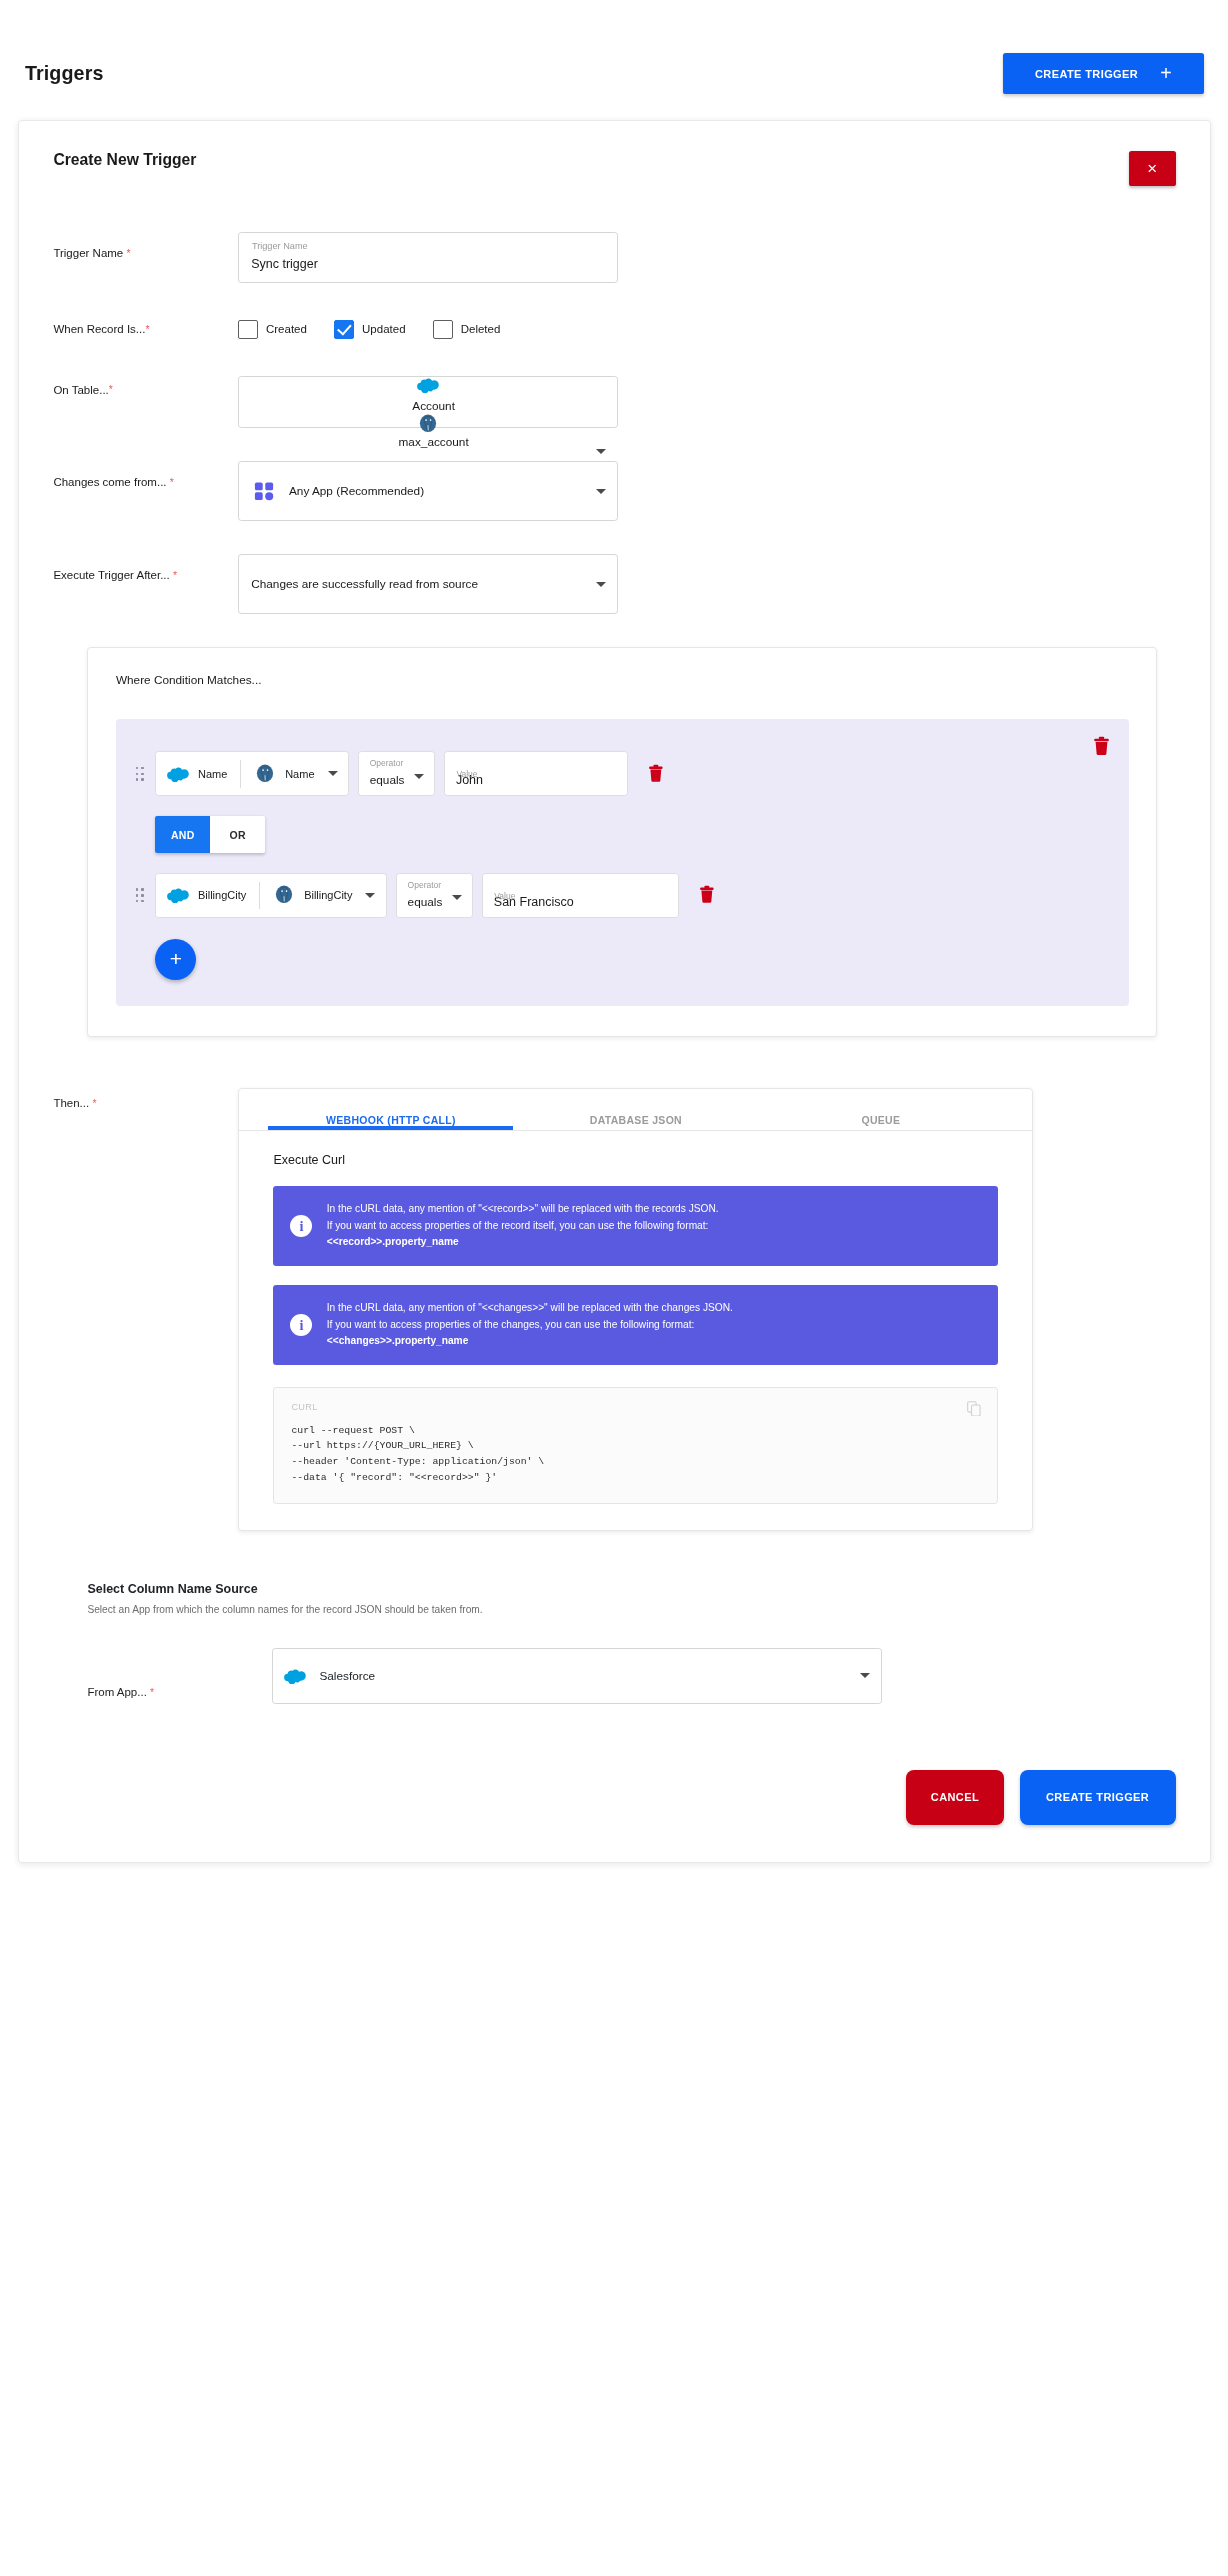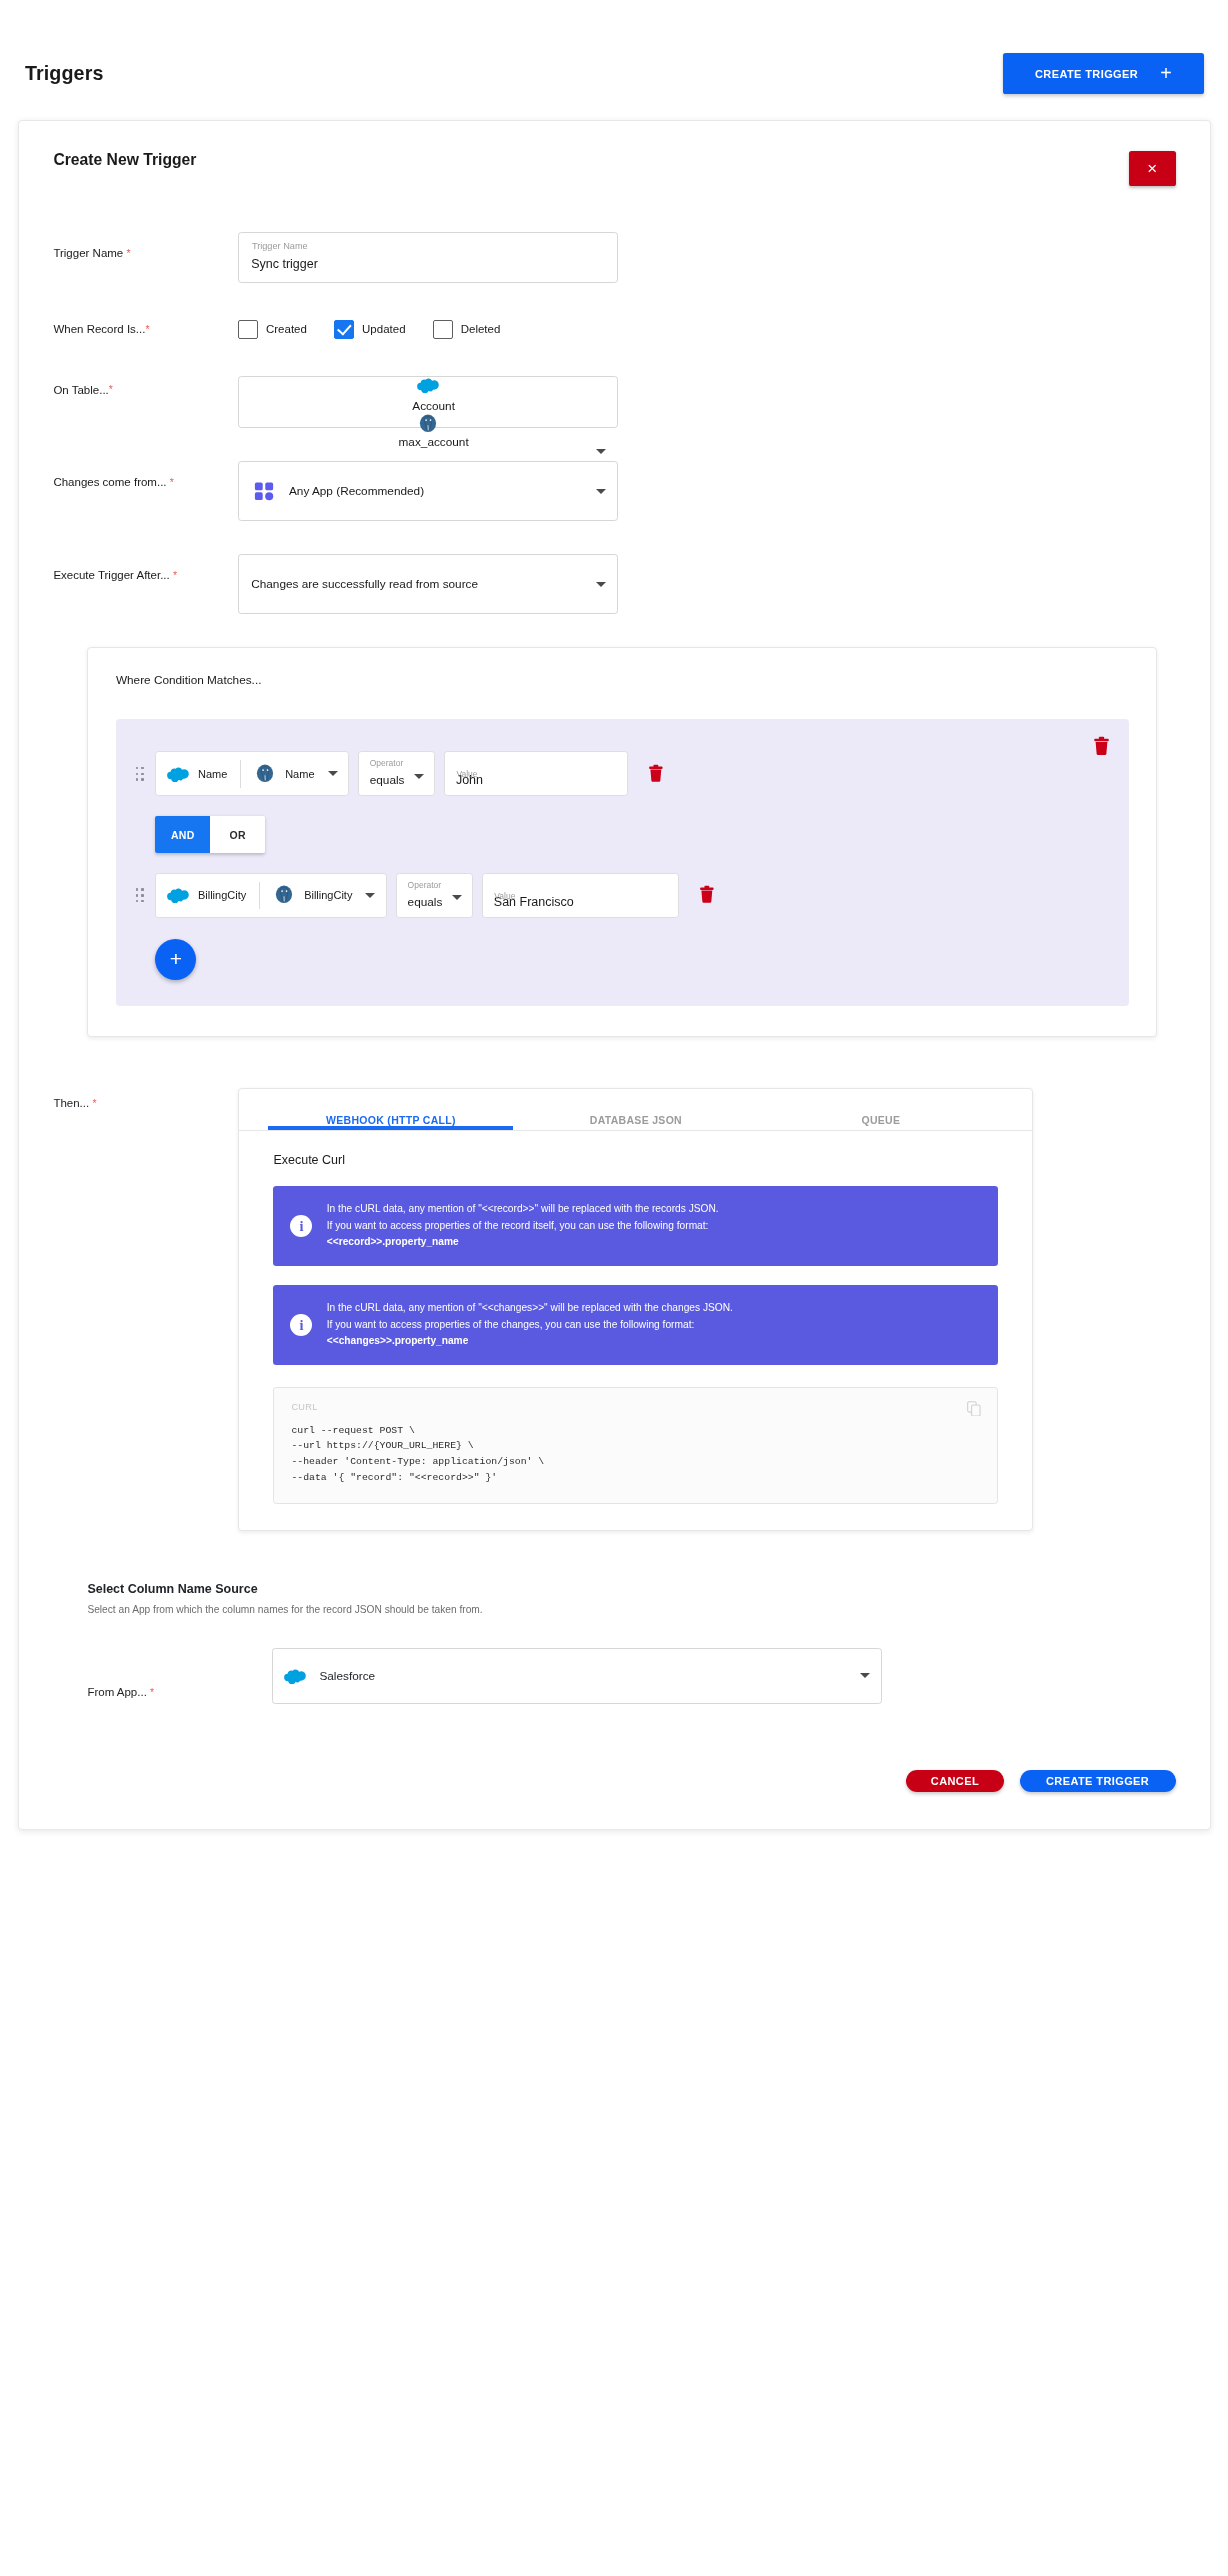--- a/index.html
+++ b/index.html
@@ -296,21 +296,21 @@
   .advanced .txt { font-size: 11.8px; margin-left: 23.6px; }
   .chev-down {
     margin-left: auto; width: 9.2px; height: 9.2px;
     border: solid #5a5a5a; border-width: 0 1.3px 1.3px 0;
     transform: rotate(45deg) translate(-2.6px,-2.6px);
   }
 
   
   .dlg-footer { display: flex; justify-content: flex-end; gap: 15.7px; margin-top: 66px; }
   .btn-cancel, .btn-create-bottom {
-    border: none; border-radius: 13px; height: 22px; color: #fff;
+    border: none; border-radius: 8px; height: 55px; color: #fff;
     font-size: 11px; font-weight: bold; letter-spacing: 0.4px; cursor: pointer;
     box-shadow: 0 2px 3.9px rgba(0,0,0,.22); font-family: "Liberation Sans", sans-serif;
   }
   .btn-cancel { background: #c70015; width: 98px; }
   .btn-create-bottom { background: #0a62f4; width: 156px; }
 </style>
 </head>
 <body>
 
 <div class="page-head">

